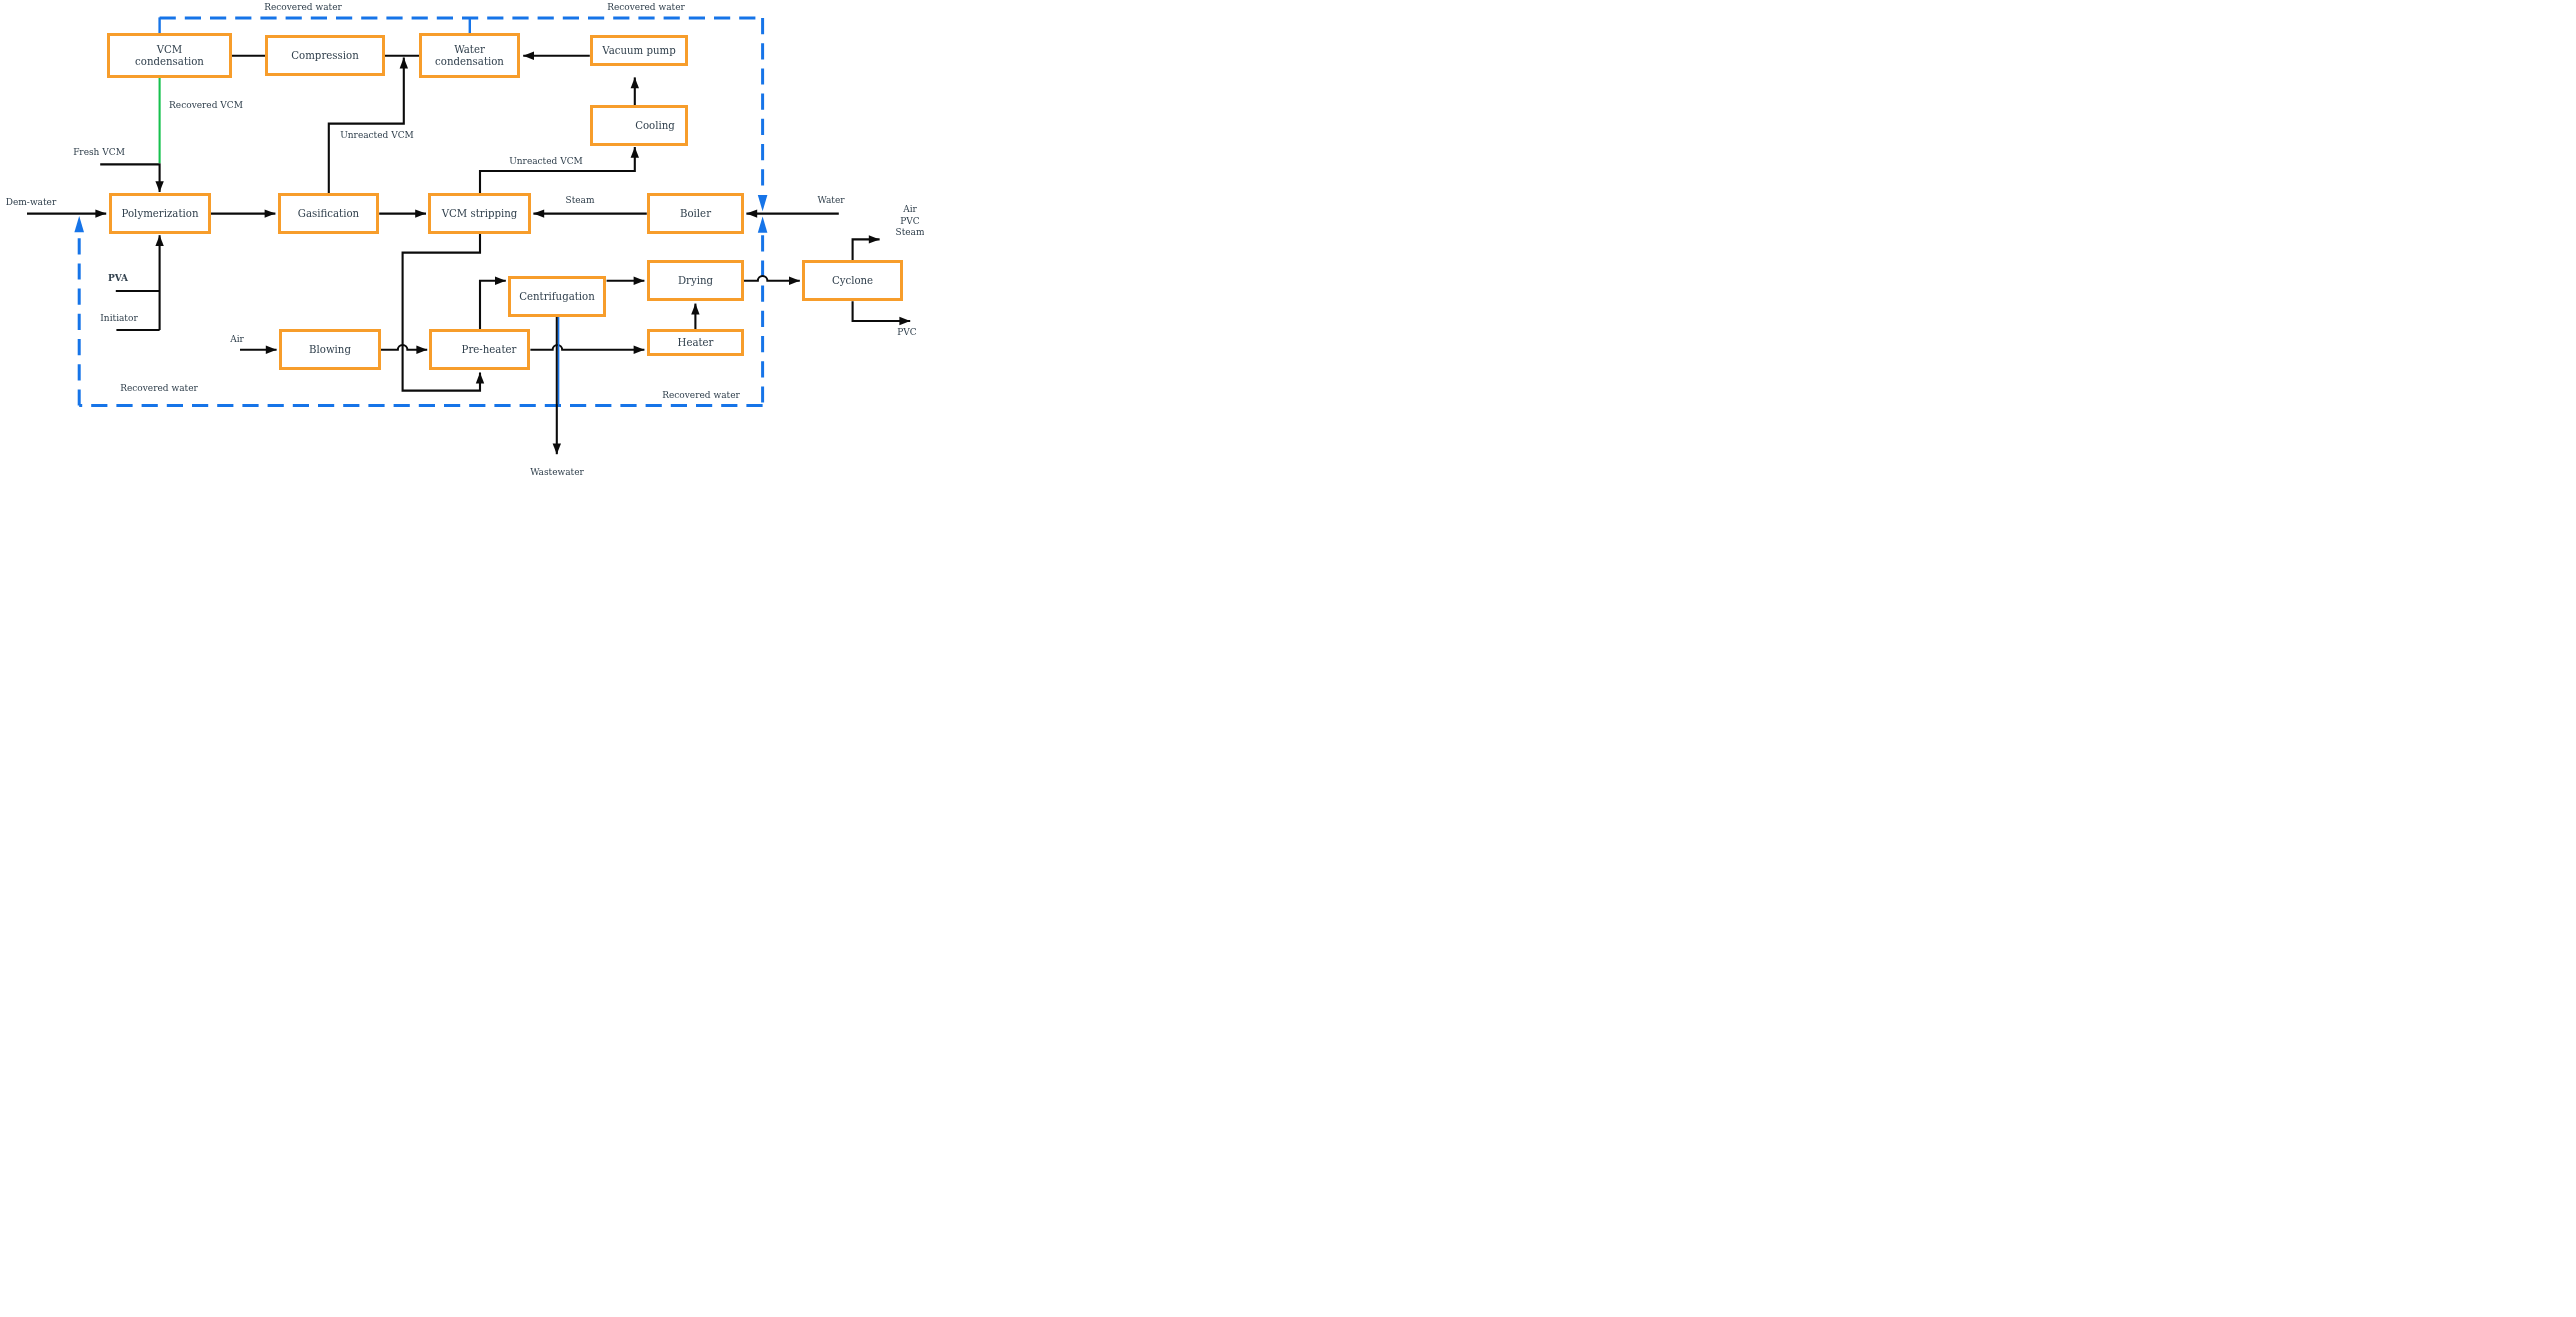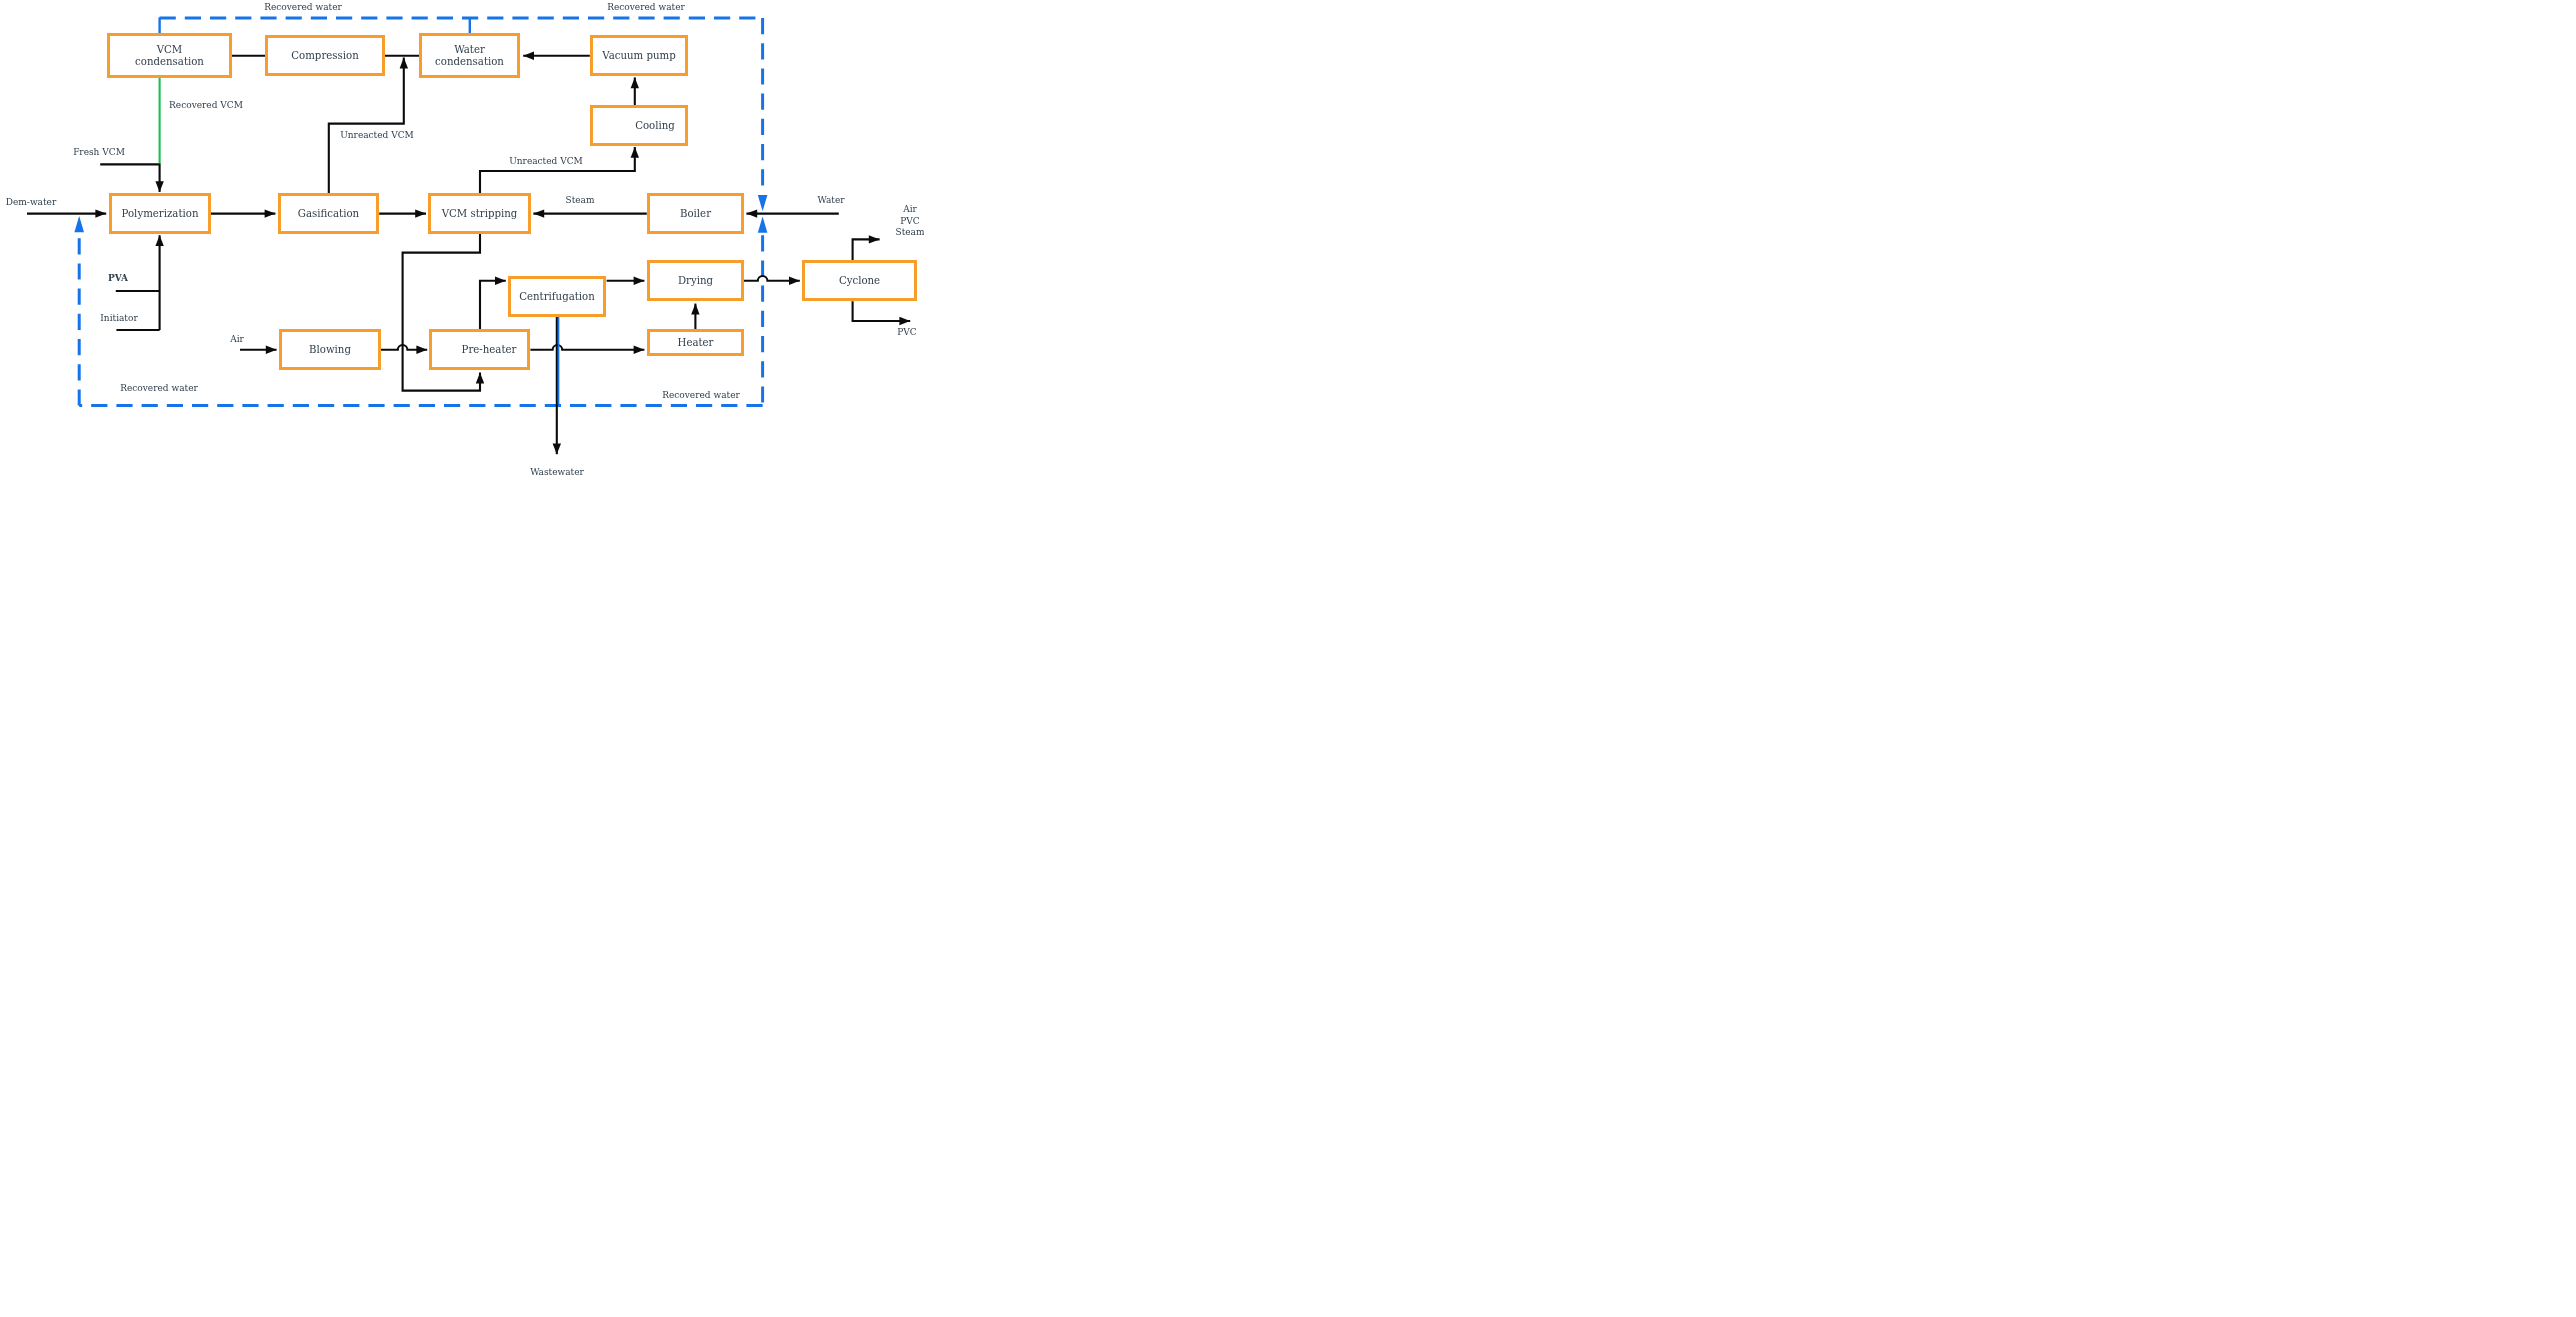--- a/index.html
+++ b/index.html
@@ -97,21 +97,21 @@
       <span>VCM
 condensation</span>
     </div>
     <div class="box" style="left: 265px; top: 35px; width: 120px; height: 41px; border: 3px solid rgb(247, 157, 43); color: rgb(49, 64, 77);">
       <span>Compression</span>
     </div>
     <div class="box" style="left: 419px; top: 33px; width: 101px; height: 45px; border: 3px solid rgb(247, 157, 43); color: rgb(49, 64, 77);">
       <span>Water
 condensation</span>
     </div>
-    <div class="box" style="left: 590px; top: 35px; width: 98px; height: 41px; border: 3px solid rgb(247, 157, 43); color: rgb(49, 64, 77);">
+    <div class="box" style="left: 590px; top: 35px; width: 98px; height: 31px; border: 3px solid rgb(247, 157, 43); color: rgb(49, 64, 77);">
       <span>Vacuum pump</span>
     </div>
     <div class="box" style="left: 590px; top: 105px; width: 98px; height: 41px; border: 3px solid rgb(247, 157, 43); color: rgb(49, 64, 77); padding-left: 32px;">
       <span>Cooling</span>
     </div>
     <div class="box" style="left: 109px; top: 193px; width: 102px; height: 41px; border: 3px solid rgb(247, 157, 43); color: rgb(49, 64, 77);">
       <span>Polymerization</span>
     </div>
     <div class="box" style="left: 278px; top: 193px; width: 101px; height: 41px; border: 3px solid rgb(247, 157, 43); color: rgb(49, 64, 77);">
       <span>Gasification</span>
@@ -121,21 +121,21 @@
     </div>
     <div class="box" style="left: 647px; top: 193px; width: 97px; height: 41px; border: 3px solid rgb(247, 157, 43); color: rgb(49, 64, 77);">
       <span>Boiler</span>
     </div>
     <div class="box" style="left: 508px; top: 260px; width: 98px; height: 41px; border: 3px solid rgb(247, 157, 43); color: rgb(49, 64, 77); margin-top: 16px;">
       <span>Centrifugation</span>
     </div>
     <div class="box" style="left: 647px; top: 260px; width: 97px; height: 41px; border: 3px solid rgb(247, 157, 43); color: rgb(49, 64, 77);">
       <span>Drying</span>
     </div>
-    <div class="box" style="left: 802px; top: 260px; width: 115px; height: 41px; border: 3px solid rgb(247, 157, 43); color: rgb(49, 64, 77);">
+    <div class="box" style="left: 802px; top: 260px; width: 101px; height: 41px; border: 3px solid rgb(247, 157, 43); color: rgb(49, 64, 77);">
       <span>Cyclone</span>
     </div>
     <div class="box" style="left: 279px; top: 329px; width: 102px; height: 41px; border: 3px solid rgb(247, 157, 43); color: rgb(49, 64, 77);">
       <span>Blowing</span>
     </div>
     <div class="box" style="left: 429px; top: 329px; width: 101px; height: 41px; border: 3px solid rgb(247, 157, 43); color: rgb(49, 64, 77); padding-left: 19px;">
       <span>Pre-heater</span>
     </div>
     <div class="box" style="left: 647px; top: 329px; width: 97px; height: 27px; border: 3px solid rgb(247, 157, 43); color: rgb(49, 64, 77); text-align: center;">
       <span>Heater</span>

